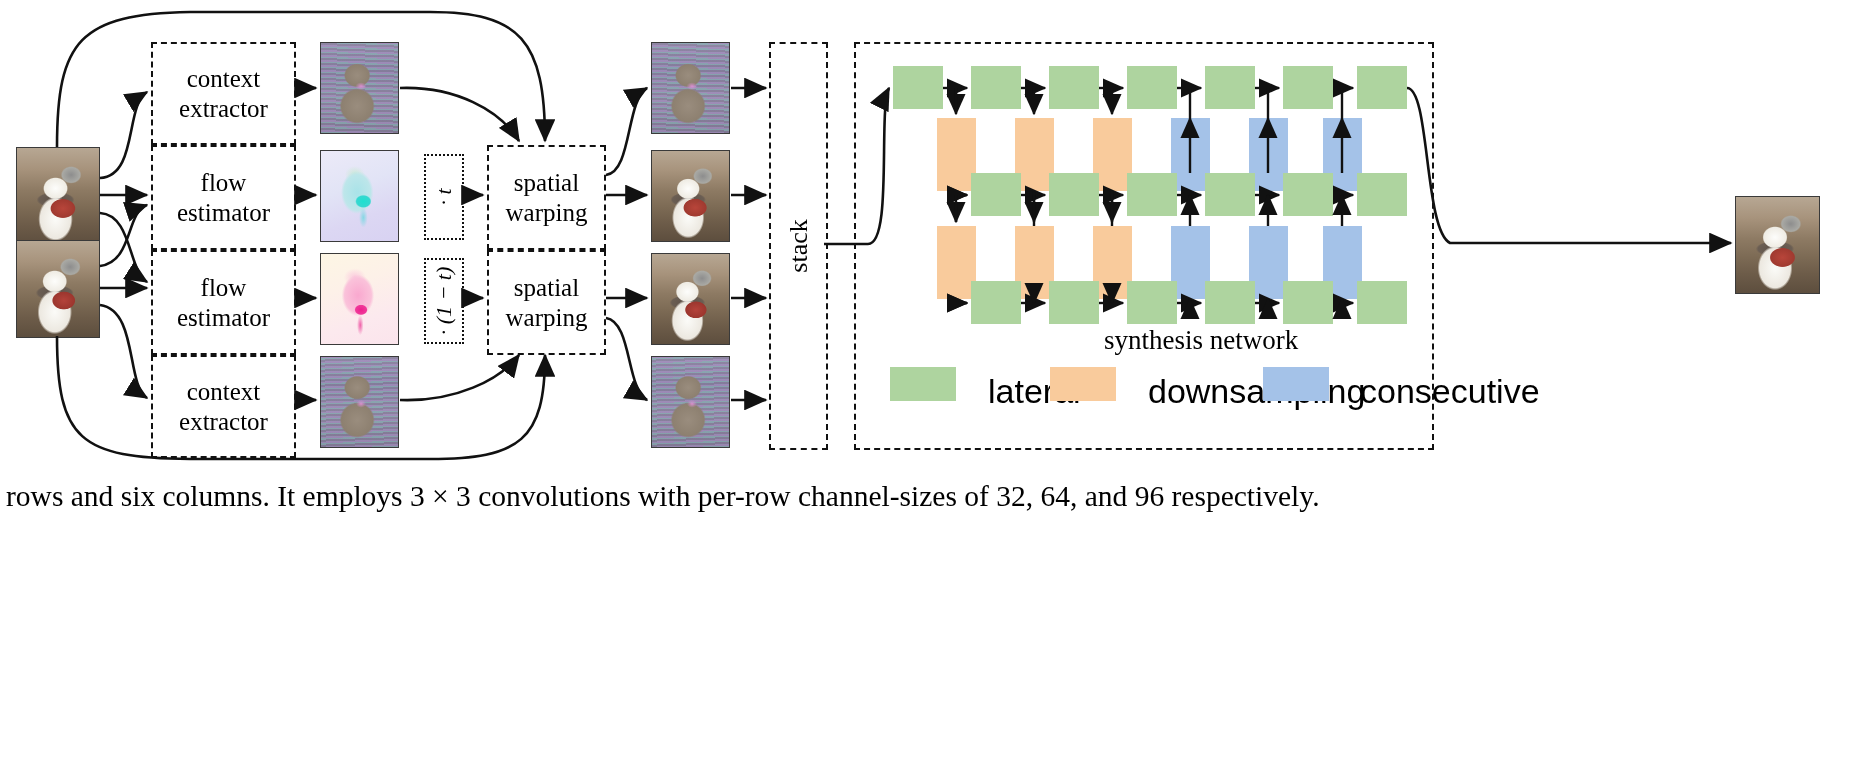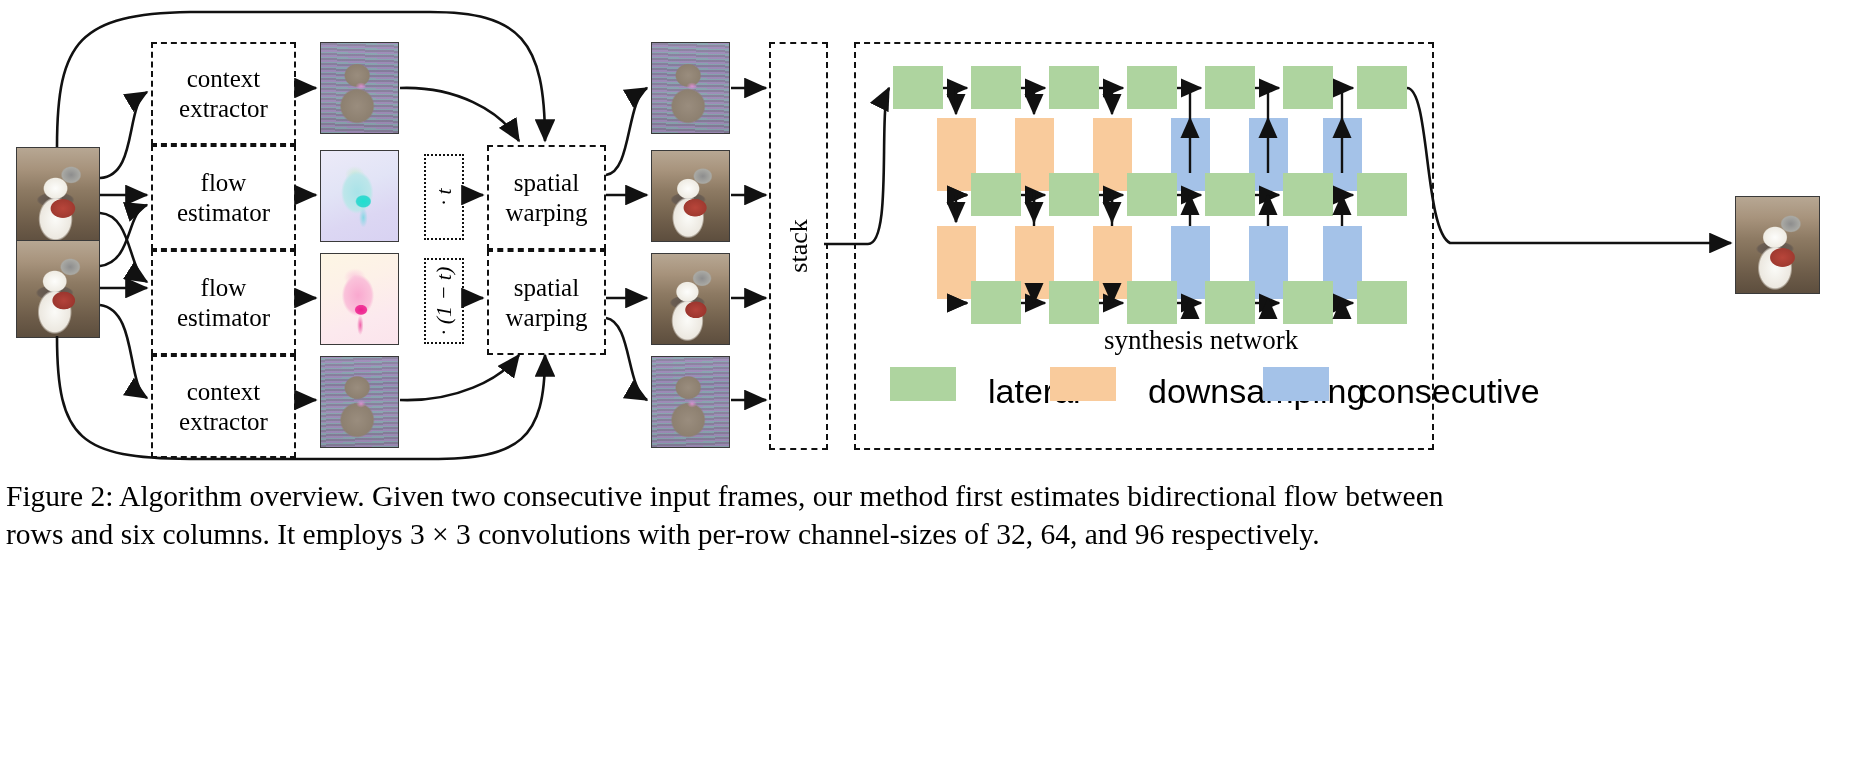--- a/index.html
+++ b/index.html
@@ -383,17 +383,16 @@
           <path d="M1342,88 L1342,118"></path>
         <path d="M956,195 L956,222"></path>
         <path d="M1034,195 L1034,226"></path>
           <path d="M1112,195 L1112,226"></path>
         <path d="M956,88 L956,110"></path>
       </g>
     </svg>
   </div>
 
   <div id="caption">
-    <div>Figure 2:  Algorithm overview.  Given two consecutive input frames, our method first estimates bidirectional flow between</div>
     <div>rows and six columns. It employs 3 × 3 convolutions with per-row channel-sizes of 32, 64, and 96 respectively.</div>
   </div>
 
 </div>
 
 </body></html>

